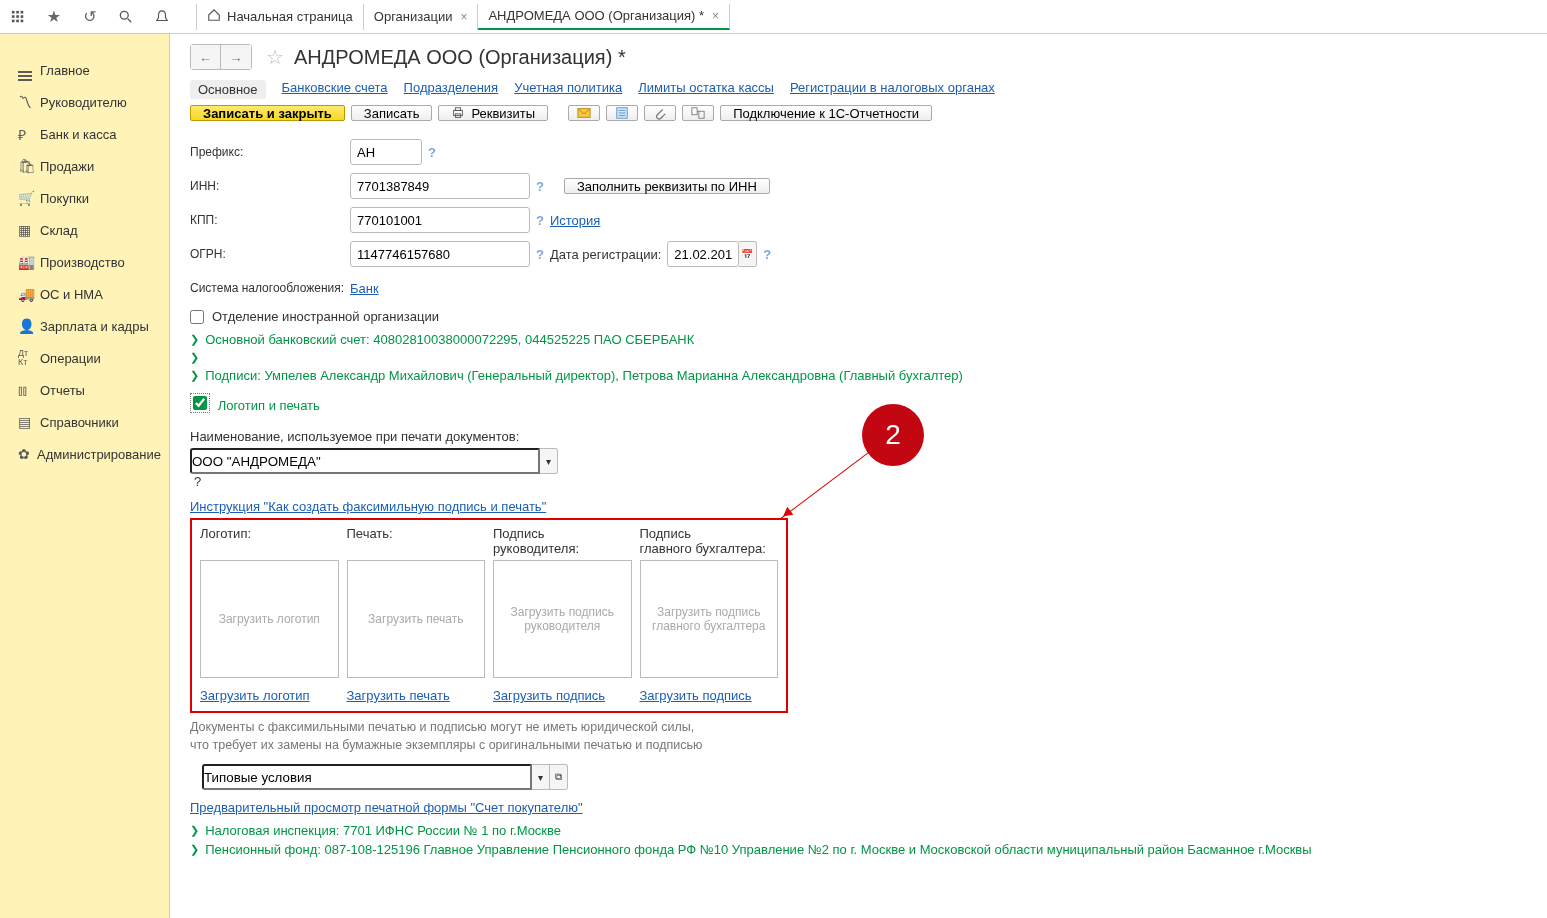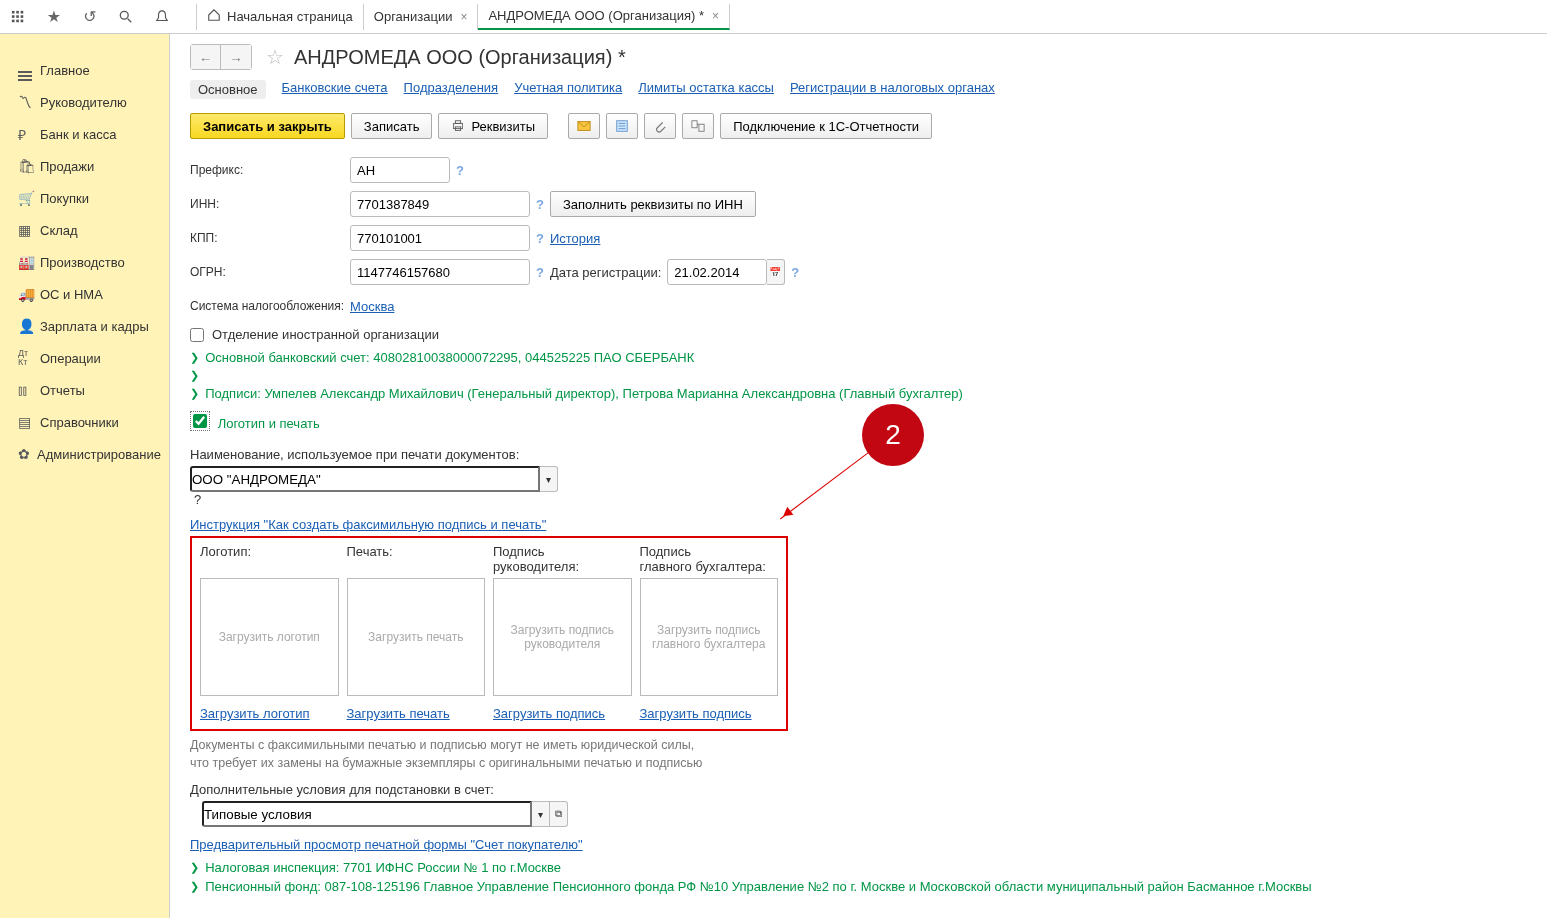--- a/index.html
+++ b/index.html
@@ -21,33 +21,33 @@
 .sidebar-item .sico-hamburger span { display: block; width: 14px; height: 2px; background: #5a5a5a; }
 
 .content { flex: 1; overflow-y: auto; padding: 10px 20px 40px 20px; position: relative; }
 .pg-header { display: flex; align-items: center; margin-bottom: 10px; }
 .nav-arrows { display: inline-flex; border: 1px solid #bbb; border-radius: 3px; margin-right: 14px; }
 .nav-arrows button { width: 30px; height: 24px; border: none; background: #f5f5f5; cursor: pointer; color: #777; }
 .nav-arrows button:first-child { border-right: 1px solid #bbb; }
 .star-ico { font-size: 20px; color: #bbb; margin-right: 10px; cursor: pointer; }
 .pg-title { font-size: 20px; font-weight: 400; }
 
-.subtabs { display: flex; gap: 16px; margin-bottom: 14px; }
+.subtabs { display: flex; gap: 16px; margin-bottom: 6px; }
 .subtabs span { color: #1a5fb4; text-decoration: underline; cursor: pointer; }
 .subtabs span.active { color: #333; text-decoration: none; background: #eee; padding: 2px 8px; border-radius: 3px; }
 
 .action-bar { display: flex; gap: 6px; margin-bottom: 18px; align-items: center; }
-.btn { height: 26px; padding: 0 12px; border: 1px solid #aaa; border-radius: 2px; background: linear-gradient(#fff,#eee); cursor: pointer; font-size: 13px; display: inline-flex; align-items: center; gap: 6px; }
+.btn { height: 16px; padding: 0 12px; border: 1px solid #aaa; border-radius: 2px; background: linear-gradient(#fff,#eee); cursor: pointer; font-size: 13px; display: inline-flex; align-items: center; gap: 6px; }
 .btn.primary { background: linear-gradient(#ffe96b,#f8d822); border-color: #b89b00; font-weight: bold; }
 .btn.icon-only { padding: 0 8px; }
 
 .form-row { display: flex; align-items: center; margin-bottom: 8px; min-height: 26px; }
 .form-row label { width: 160px; font-size: 12px; }
 .form-row input[type=text] { height: 26px; border: 1px solid #bbb; border-radius: 3px; padding: 0 6px; font-size: 13px; }
-.form-row .w90 { width: 100px; }
+.form-row .w90 { width: 72px; }
 .form-row .w160 { width: 180px; }
 .form-row .hint { color: #7aa7e0; margin-left: 6px; cursor: pointer; font-weight: bold; }
 .link { color: #1a5fb4; text-decoration: underline; cursor: pointer; }
 .green-expand { display: flex; align-items: center; color: #009646; margin: 4px 0; cursor: pointer; font-size: 13px; }
 .green-expand .chev { margin-right: 6px; color: #009646; font-size: 11px; }
 
 .checkbox-row { display: flex; align-items: center; gap: 8px; margin: 6px 0 8px 0; }
 .checkbox-row input { width: 14px; height: 14px; accent-color: #009646; }
 
 .select-like { display: flex; border-radius: 12px; }
@@ -242,42 +242,42 @@
     
     <div class="form-row">
       <label>Префикс:</label>
       <input type="text" class="w90" value="АН" style="">
       <span class="hint">?</span>
     </div>
     <div class="form-row">
       <label>ИНН:</label>
       <input type="text" class="w160" value="7701387849" style="">
       <span class="hint">?</span>
-      <button class="btn" style="margin-left:6px">Заполнить реквизиты по ИНН</button>
+      <button class="btn" style="margin-left:20px">Заполнить реквизиты по ИНН</button>
     </div>
     <div class="form-row">
       <label>КПП:</label>
       <input type="text" class="w160" value="770101001" style="">
       <span class="hint">?</span>
       <span class="link" style="margin-left:6px">История</span>
     </div>
     <div class="form-row">
       <label>ОГРН:</label>
       <input type="text" class="w160" value="1147746157680" style="">
       <span class="hint">?</span>
       <span style="margin-left:6px">Дата регистрации:</span>
       <div class="select-like" style="margin-left:6px">
         <input type="text" class="w90" value="21.02.2014" style="">
         <span class="dd">📅</span>
       </div>
       <span class="hint">?</span>
     </div>
     <div class="form-row">
       <label>Система налогообложения:</label>
-      <span class="link">Москва</span>
+      <span class="link">Банк</span>
     </div>
     <div class="checkbox-row">
       <input type="checkbox" style="">
       <span>Отделение иностранной организации</span>
     </div>
 
     <div class="green-expand">
         <span class="chev">❯</span>
         <span>Основной банковский счет: 40802810038000072295, 044525225 ПАО СБЕРБАНК</span>
       </div>
@@ -328,21 +328,20 @@
           <span class="link upload-link">Загрузить подпись</span>
         </div>
       </div>
     </div>
 
     <div class="gray-note">
       <span>Документы с факсимильными печатью и подписью могут не иметь юридической силы,</span><br>
       <span>что требует их замены на бумажные экземпляры с оригинальными печатью и подписью</span>
     </div>
 
-    <div>Дополнительные условия для подстановки в счет:</div>
     <div class="select-like" style="margin-top:4px">
       <input type="text" style="width: 330px; margin-left: 12px;" value="Типовые условия">
       <span class="dd ext">▾</span>
       <span class="dd">⧉</span>
     </div>
 
     <div style="margin-top:10px"><span class="link">Предварительный просмотр печатной формы "Счет покупателю"</span></div>
 
     <div class="green-expand" style="margin-top:8px">
         <span class="chev">❯</span>

